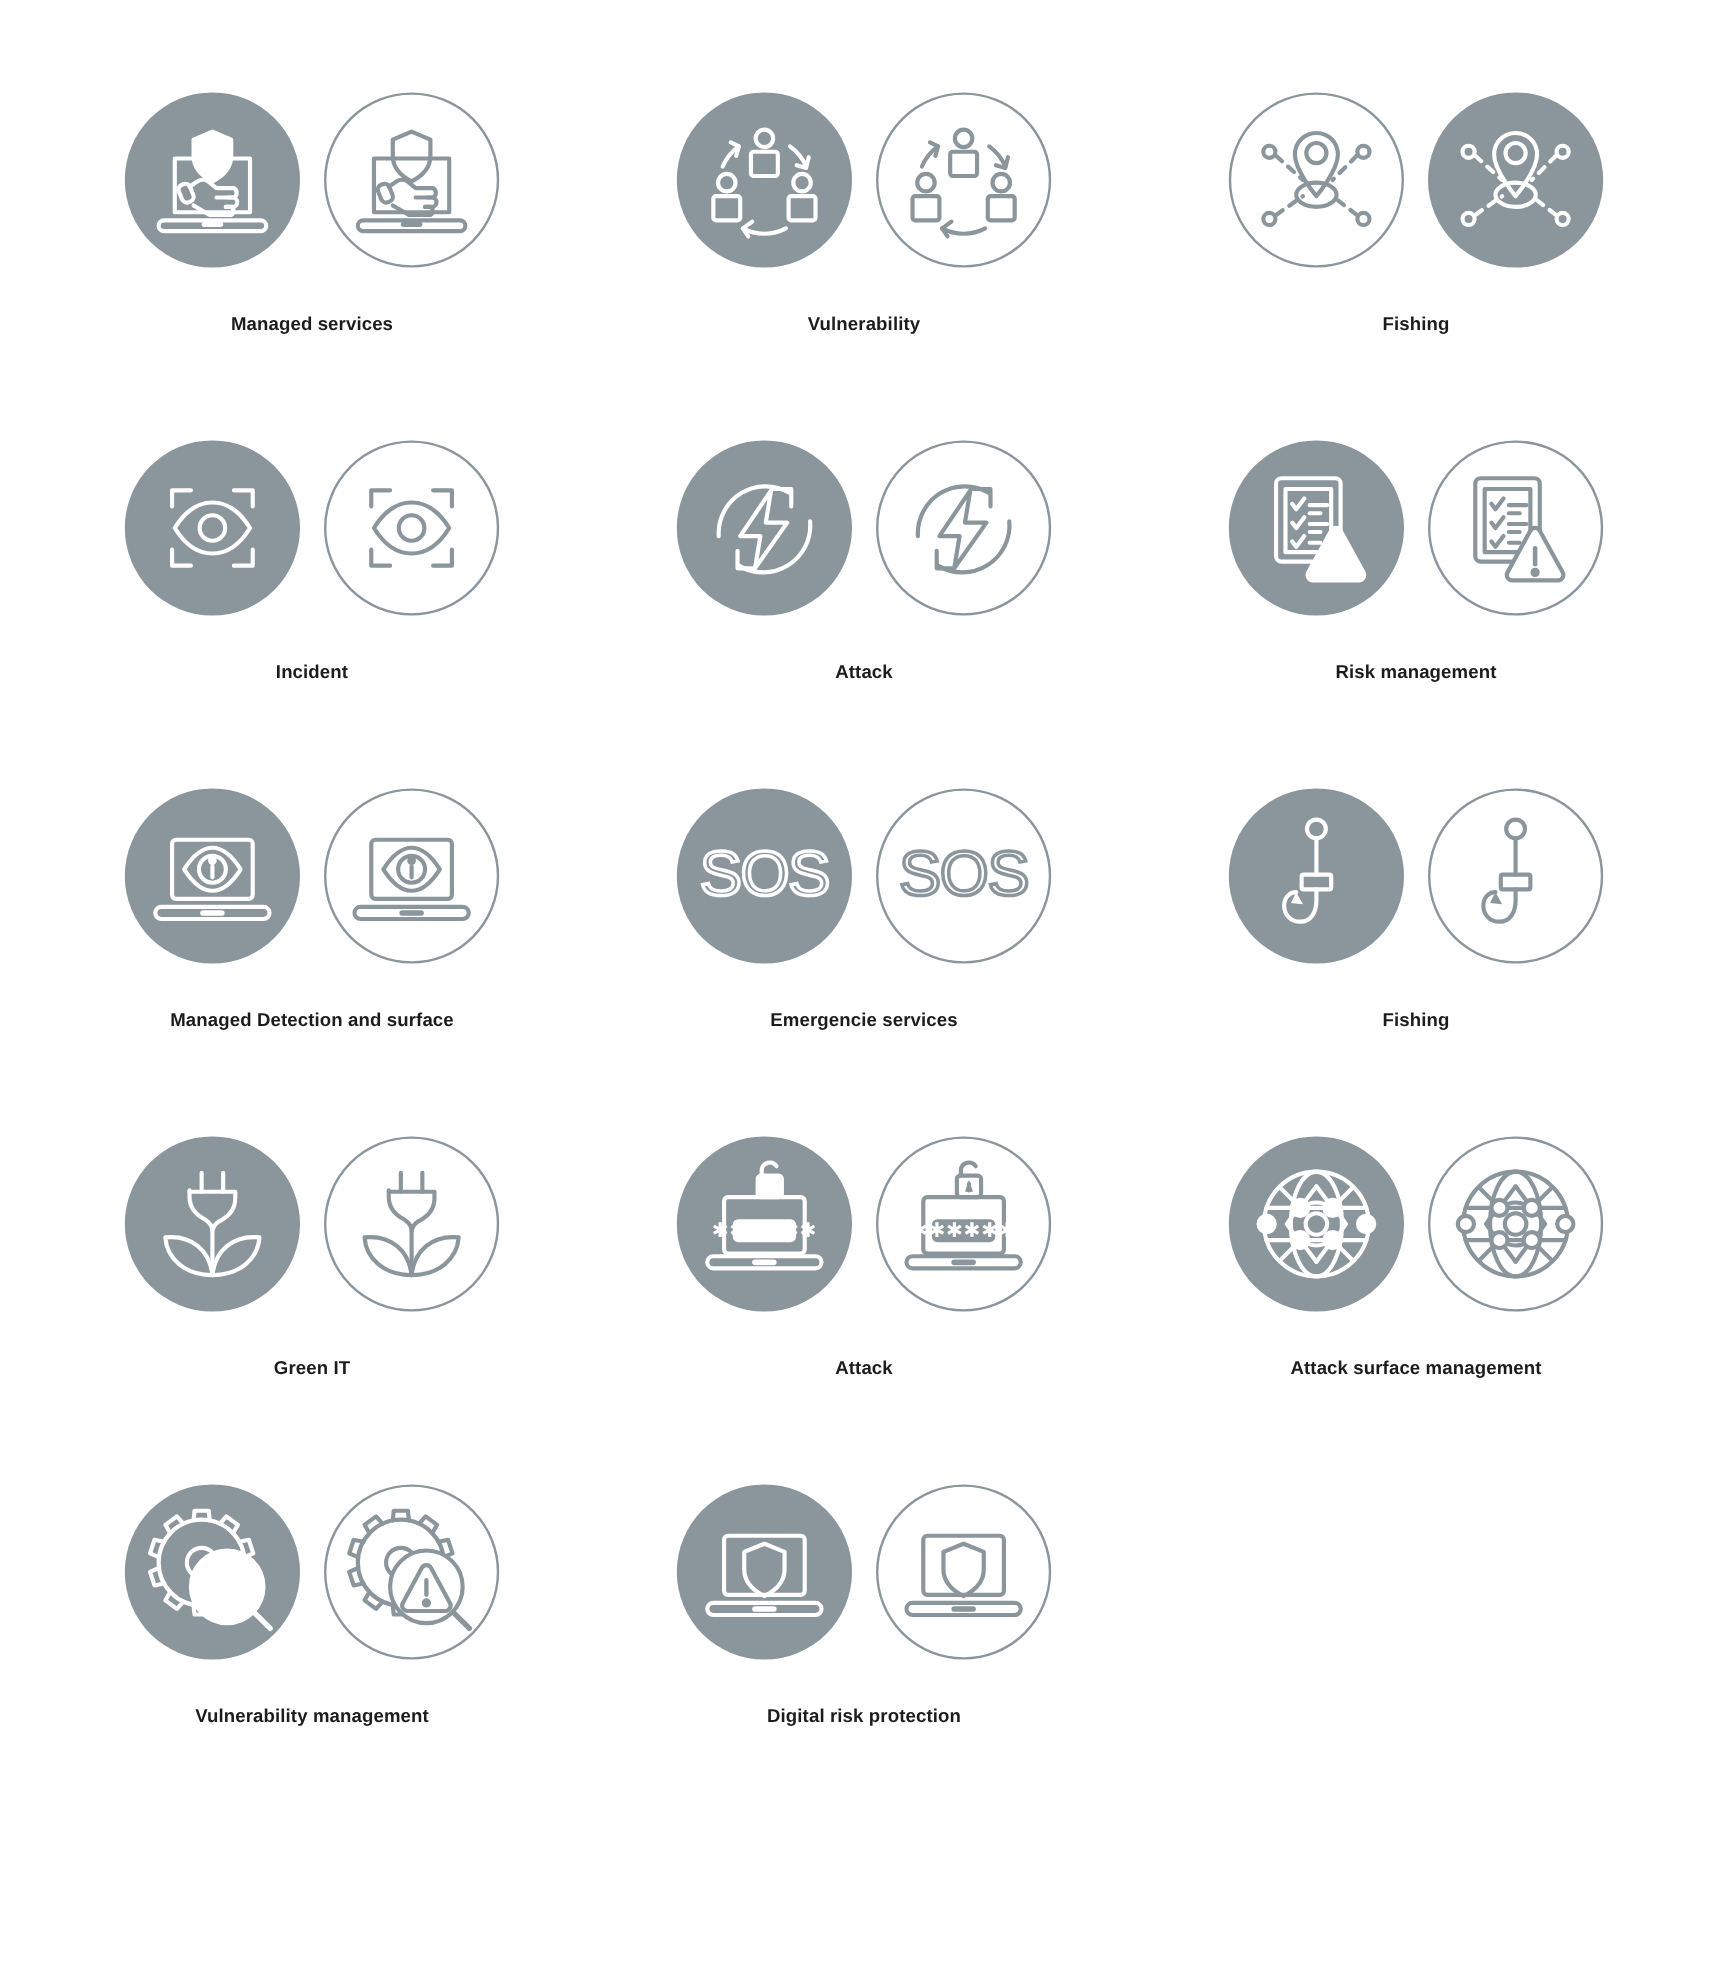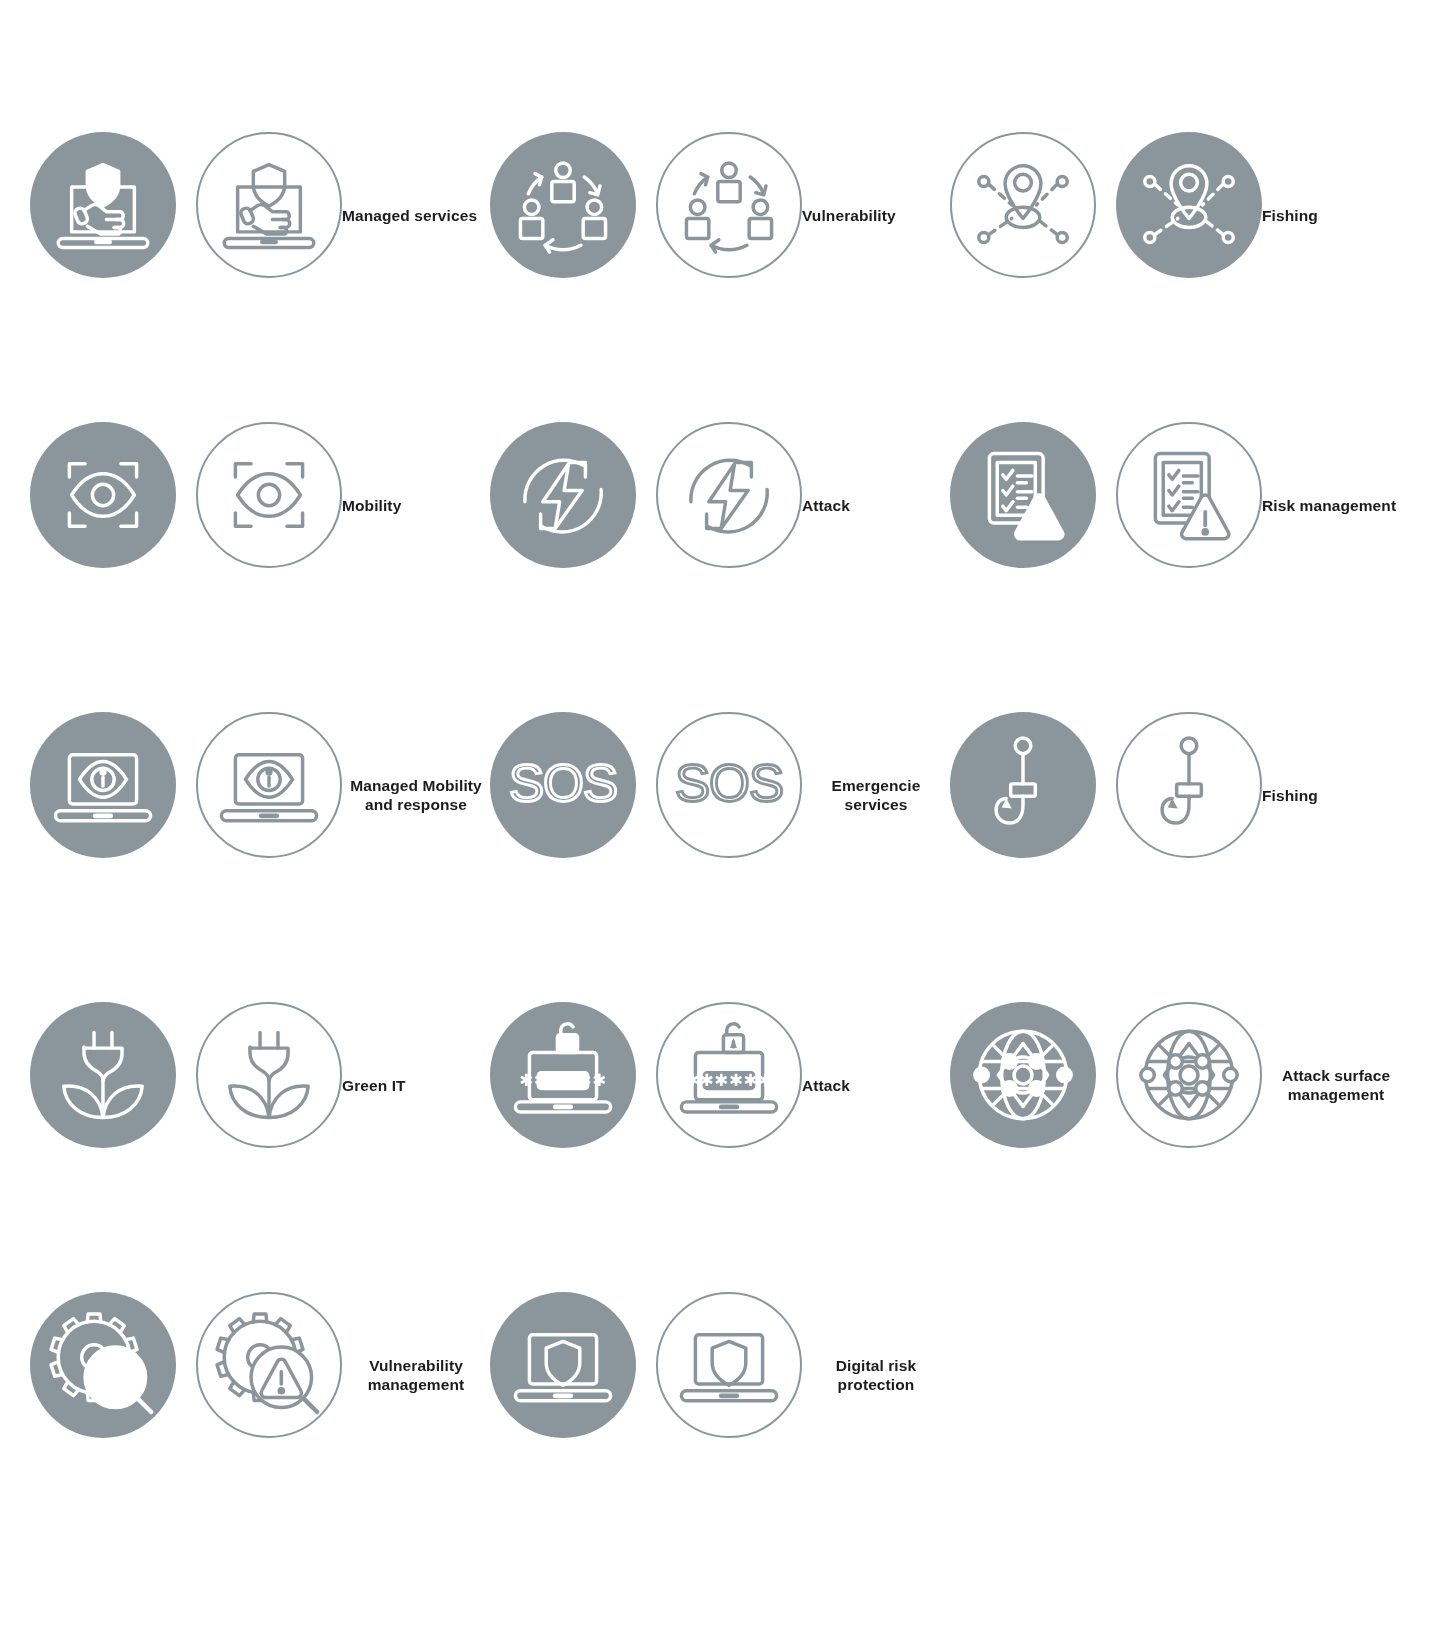--- a/index.html
+++ b/index.html
@@ -16,21 +16,21 @@
   }
   #icon-grid {
     display: grid;
     grid-template-columns: repeat(3, 1fr);
     grid-template-rows: repeat(5, 290px);
     width: 1440px;
     padding: 60px 30px 0 30px;
   }
   .icon-cell {
     display: flex;
-    flex-direction: row;
+    flex-direction: column;
     align-items: center;
     justify-content: flex-start;
   }
   .icon-pair {
     display: flex;
     flex-direction: row;
     align-items: center;
     justify-content: center;
     gap: 20px;
     height: 180px;
@@ -207,21 +207,21 @@
         <path d="M20 34 v-12 h14"></path>
         <path d="M66 22 h14 v12"></path>
         <path d="M80 66 v12 h-14"></path>
         <path d="M34 78 h-14 v-12"></path>
         <path d="M22 50 c8 -13 18 -19 28 -19 c10 0 20 6 28 19 c-8 13 -18 19 -28 19 c-10 0 -20 -6 -28 -19 z"></path>
         <circle cx="50" cy="50" r="9.5"></circle>
       </g>
           </svg>
         </div>
       </div>
-      <div class="icon-label">Mobility</div>
+      <div class="icon-label">Incident</div>
     </div>
     <div class="icon-cell">
       <div class="icon-pair">
         <div class="icon-badge filled">
           <svg viewBox="0 0 100 100" width="112" height="112">
       <g fill="none" stroke="#ffffff" stroke-width="3.1" stroke-linecap="round" stroke-linejoin="round">
         <path d="M16 56 a35 35 0 0 1 53 -32"></path>
         <path d="M57 21 h13 v13"></path>
         <path d="M84 45 a35 35 0 0 1 -53 33"></path>
         <path d="M43 80 h-13 v-13"></path>
@@ -308,21 +308,21 @@
         <path d="M29 45 c7 -11 14 -16 21 -16 c7 0 14 5 21 16 c-7 11 -14 16 -21 16 c-7 0 -14 -5 -21 -16 z"></path>
         <circle cx="50" cy="45" r="10"></circle>
         <path d="M50 43 v8" stroke-width="3.1"></path>
         <circle cx="50" cy="38.5" r="1.7" fill="#8A959C"></circle>
         <path d="M12 73 h76 a4.5 4.5 0 0 1 0 9 h-76 a4.5 4.5 0 0 1 0 -9 z"></path>
         <path d="M43 77.5 h14" stroke-width="4.2"></path>
       </g>
           </svg>
         </div>
       </div>
-      <div class="icon-label">Managed Mobility and response</div>
+      <div class="icon-label">Managed Detection and surface</div>
     </div>
     <div class="icon-cell">
       <div class="icon-pair">
         <div class="icon-badge filled">
           <svg viewBox="0 0 100 100" width="112" height="112">
             <text class="sos-text" x="50" y="64" text-anchor="middle" stroke="#ffffff" stroke-width="2.6" fill="none">SOS</text>
           </svg>
         </div>
         <div class="icon-badge outline">
           <svg viewBox="0 0 100 100" width="112" height="112">

